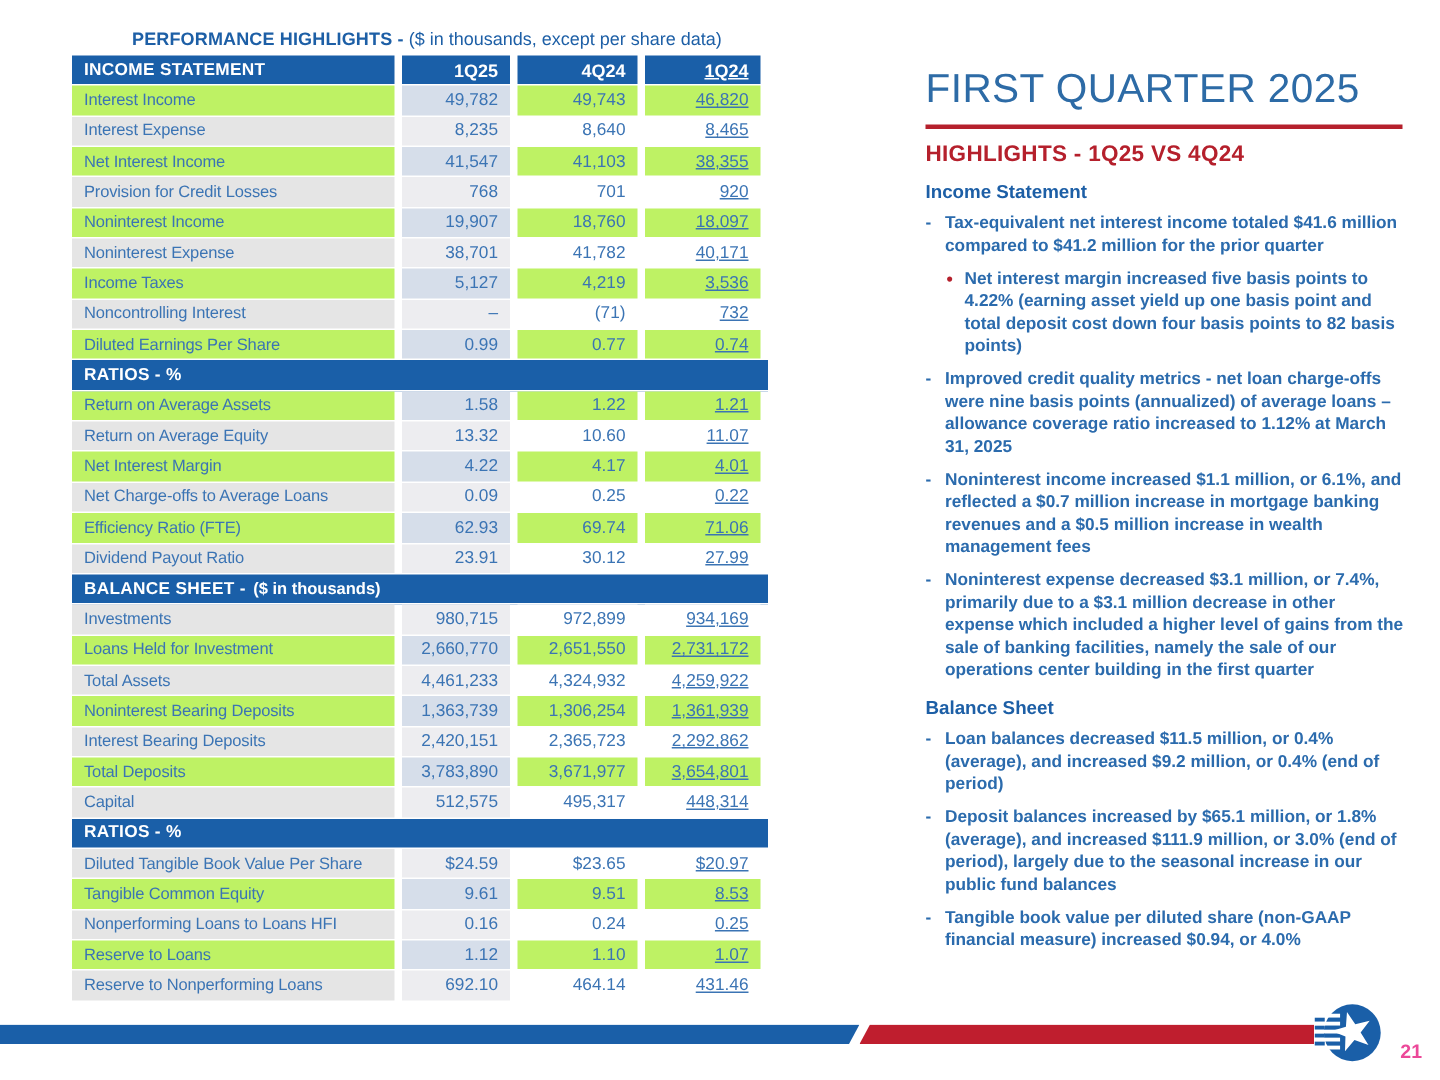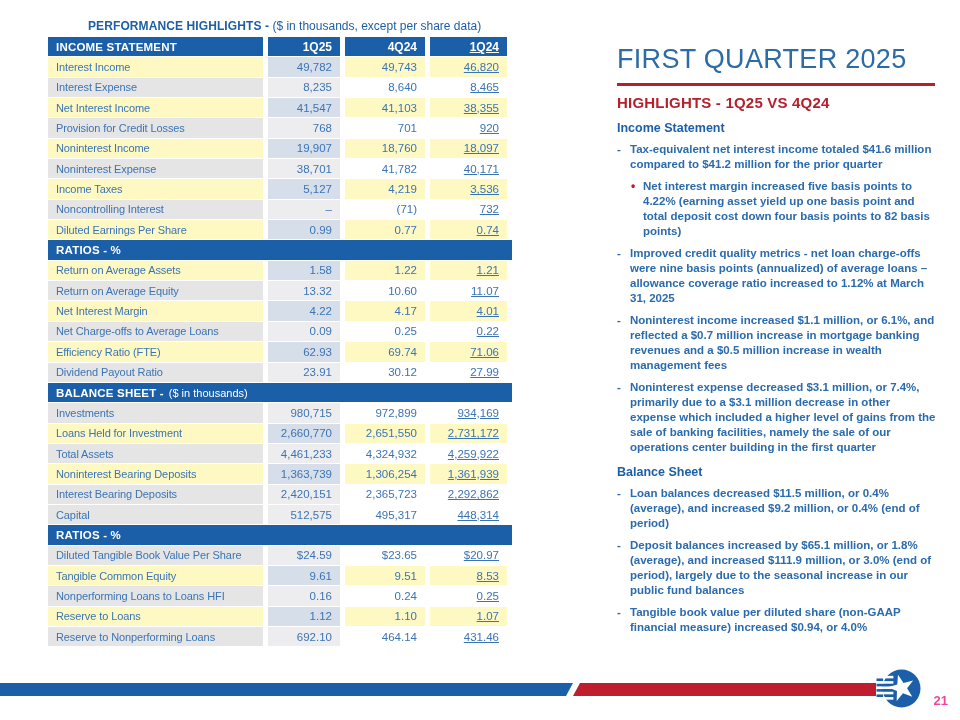--- a/index.html
+++ b/index.html
@@ -19,29 +19,29 @@
   .cell-label{width:215px;box-sizing:border-box;padding-left:8px;display:flex;align-items:center;
     font-size:11px;letter-spacing:-0.1px;color:#3b74b4;white-space:nowrap;overflow:hidden;}
   .cell-val{box-sizing:border-box;margin-left:5px;display:flex;align-items:center;justify-content:flex-end;
     padding-right:8px;font-size:11.5px;color:#3b74b4;white-space:nowrap;}
   .cell-val.c1{width:72px;}
   .cell-val.c2{width:80px;}
   .cell-val.c3{width:77px;text-decoration:underline;}
   .row .cell-label{background:#e5e5e5;}
   .row .cell-val{background:#ffffff;}
   .row:not(.shaded) .cell-val.c1{background:#ededf0;}
-  .row.shaded .cell-label,.row.shaded .cell-val{background:#fef9c3;}
+  .row.shaded .cell-label,.row.shaded .cell-val{background:#bef264;}
   .row.shaded .cell-val.c1{background:#d6deea;}
   .header-row .cell-label,.header-row .cell-val{background:#1a5fa8 !important;color:#ffffff;font-weight:bold;}
   .header-row .cell-label{font-size:11.5px;letter-spacing:0.2px;}
   .header-row .cell-val{font-size:12px;}
   .section-bar{height:20.35px;box-sizing:border-box;border-bottom:1px solid #ffffff;background:#1a5fa8;
     color:#ffffff;display:flex;align-items:center;padding-left:8px;white-space:nowrap;}
   .section-bar .bar-bold{font-weight:bold;font-size:11.5px;letter-spacing:0.2px;}
-  .section-bar .bar-note{font-weight:normal;font-size:11px;margin-left:5px;}
+  .section-bar .bar-note{font-weight:bold;font-size:11px;margin-left:5px;}
 
   
   .right-panel{position:absolute;left:617px;top:44px;width:320px;}
   .fq-title{margin:0;font-size:27px;line-height:30px;font-weight:400;color:#2d6ba6;letter-spacing:0.3px;white-space:nowrap;}
   .red-rule{height:3px;background:#b5202c;margin:9px 0 8px 0;width:318px;}
   .hl-subtitle{margin:0 0 9px 0;font-size:15px;font-weight:bold;color:#b5202c;letter-spacing:0.2px;white-space:nowrap;}
   .side-heading{font-size:12.5px;font-weight:bold;color:#1d5fa6;margin:10px 0 7px 0;}
   .bullet{position:relative;padding-left:13px;margin-bottom:7px;font-size:11.5px;font-weight:bold;
     line-height:15px;color:#2b6bad;}
   .bullet .marker{position:absolute;left:0;top:0;}
@@ -193,20 +193,26 @@
           <div class="cell-label">Noninterest Bearing Deposits</div>
           <div class="cell-val c1">1,363,739</div>
           <div class="cell-val c2">1,306,254</div>
           <div class="cell-val c3">1,361,939</div>
         </div>
         <div class="row data-row">
           <div class="cell-label">Interest Bearing Deposits</div>
           <div class="cell-val c1">2,420,151</div>
           <div class="cell-val c2">2,365,723</div>
           <div class="cell-val c3">2,292,862</div>
+        </div>
+        <div class="row data-row shaded">
+          <div class="cell-label">Total Deposits</div>
+          <div class="cell-val c1">3,783,890</div>
+          <div class="cell-val c2">3,671,977</div>
+          <div class="cell-val c3">3,654,801</div>
         </div>
         <div class="row data-row">
           <div class="cell-label">Capital</div>
           <div class="cell-val c1">512,575</div>
           <div class="cell-val c2">495,317</div>
           <div class="cell-val c3">448,314</div>
         </div>
         <div class="section-bar">
           <span class="bar-bold">RATIOS - %</span>
         </div>

